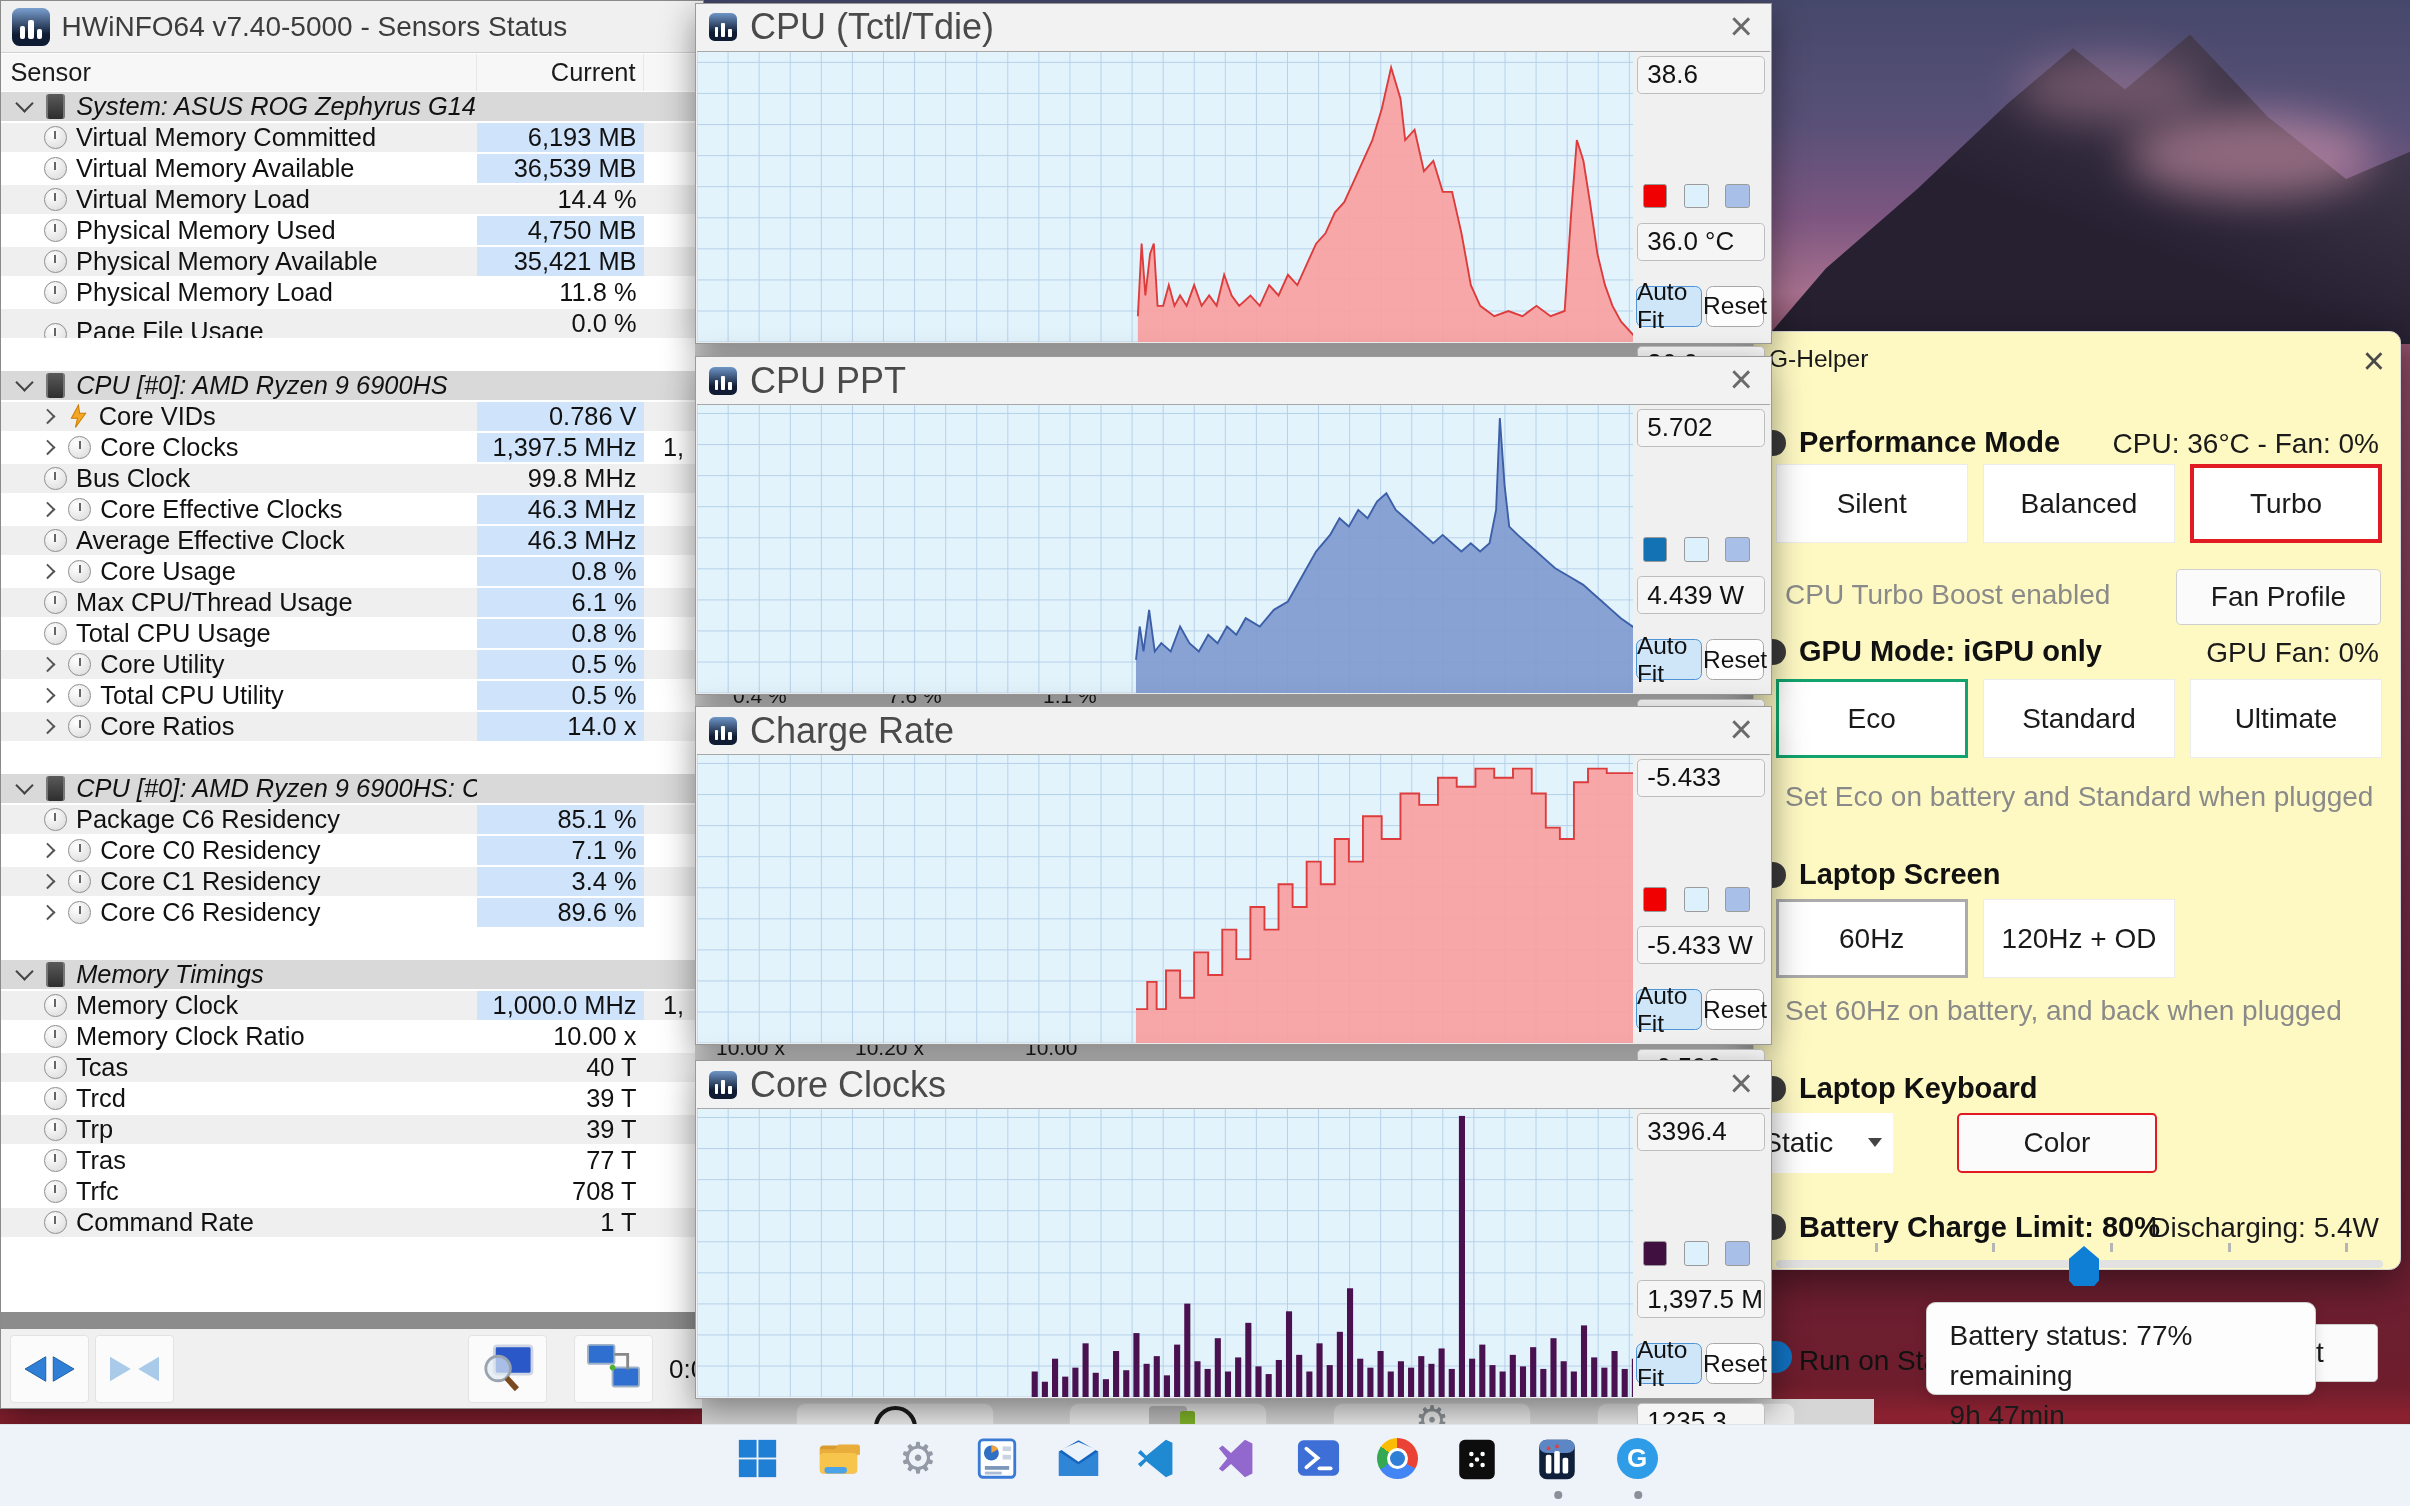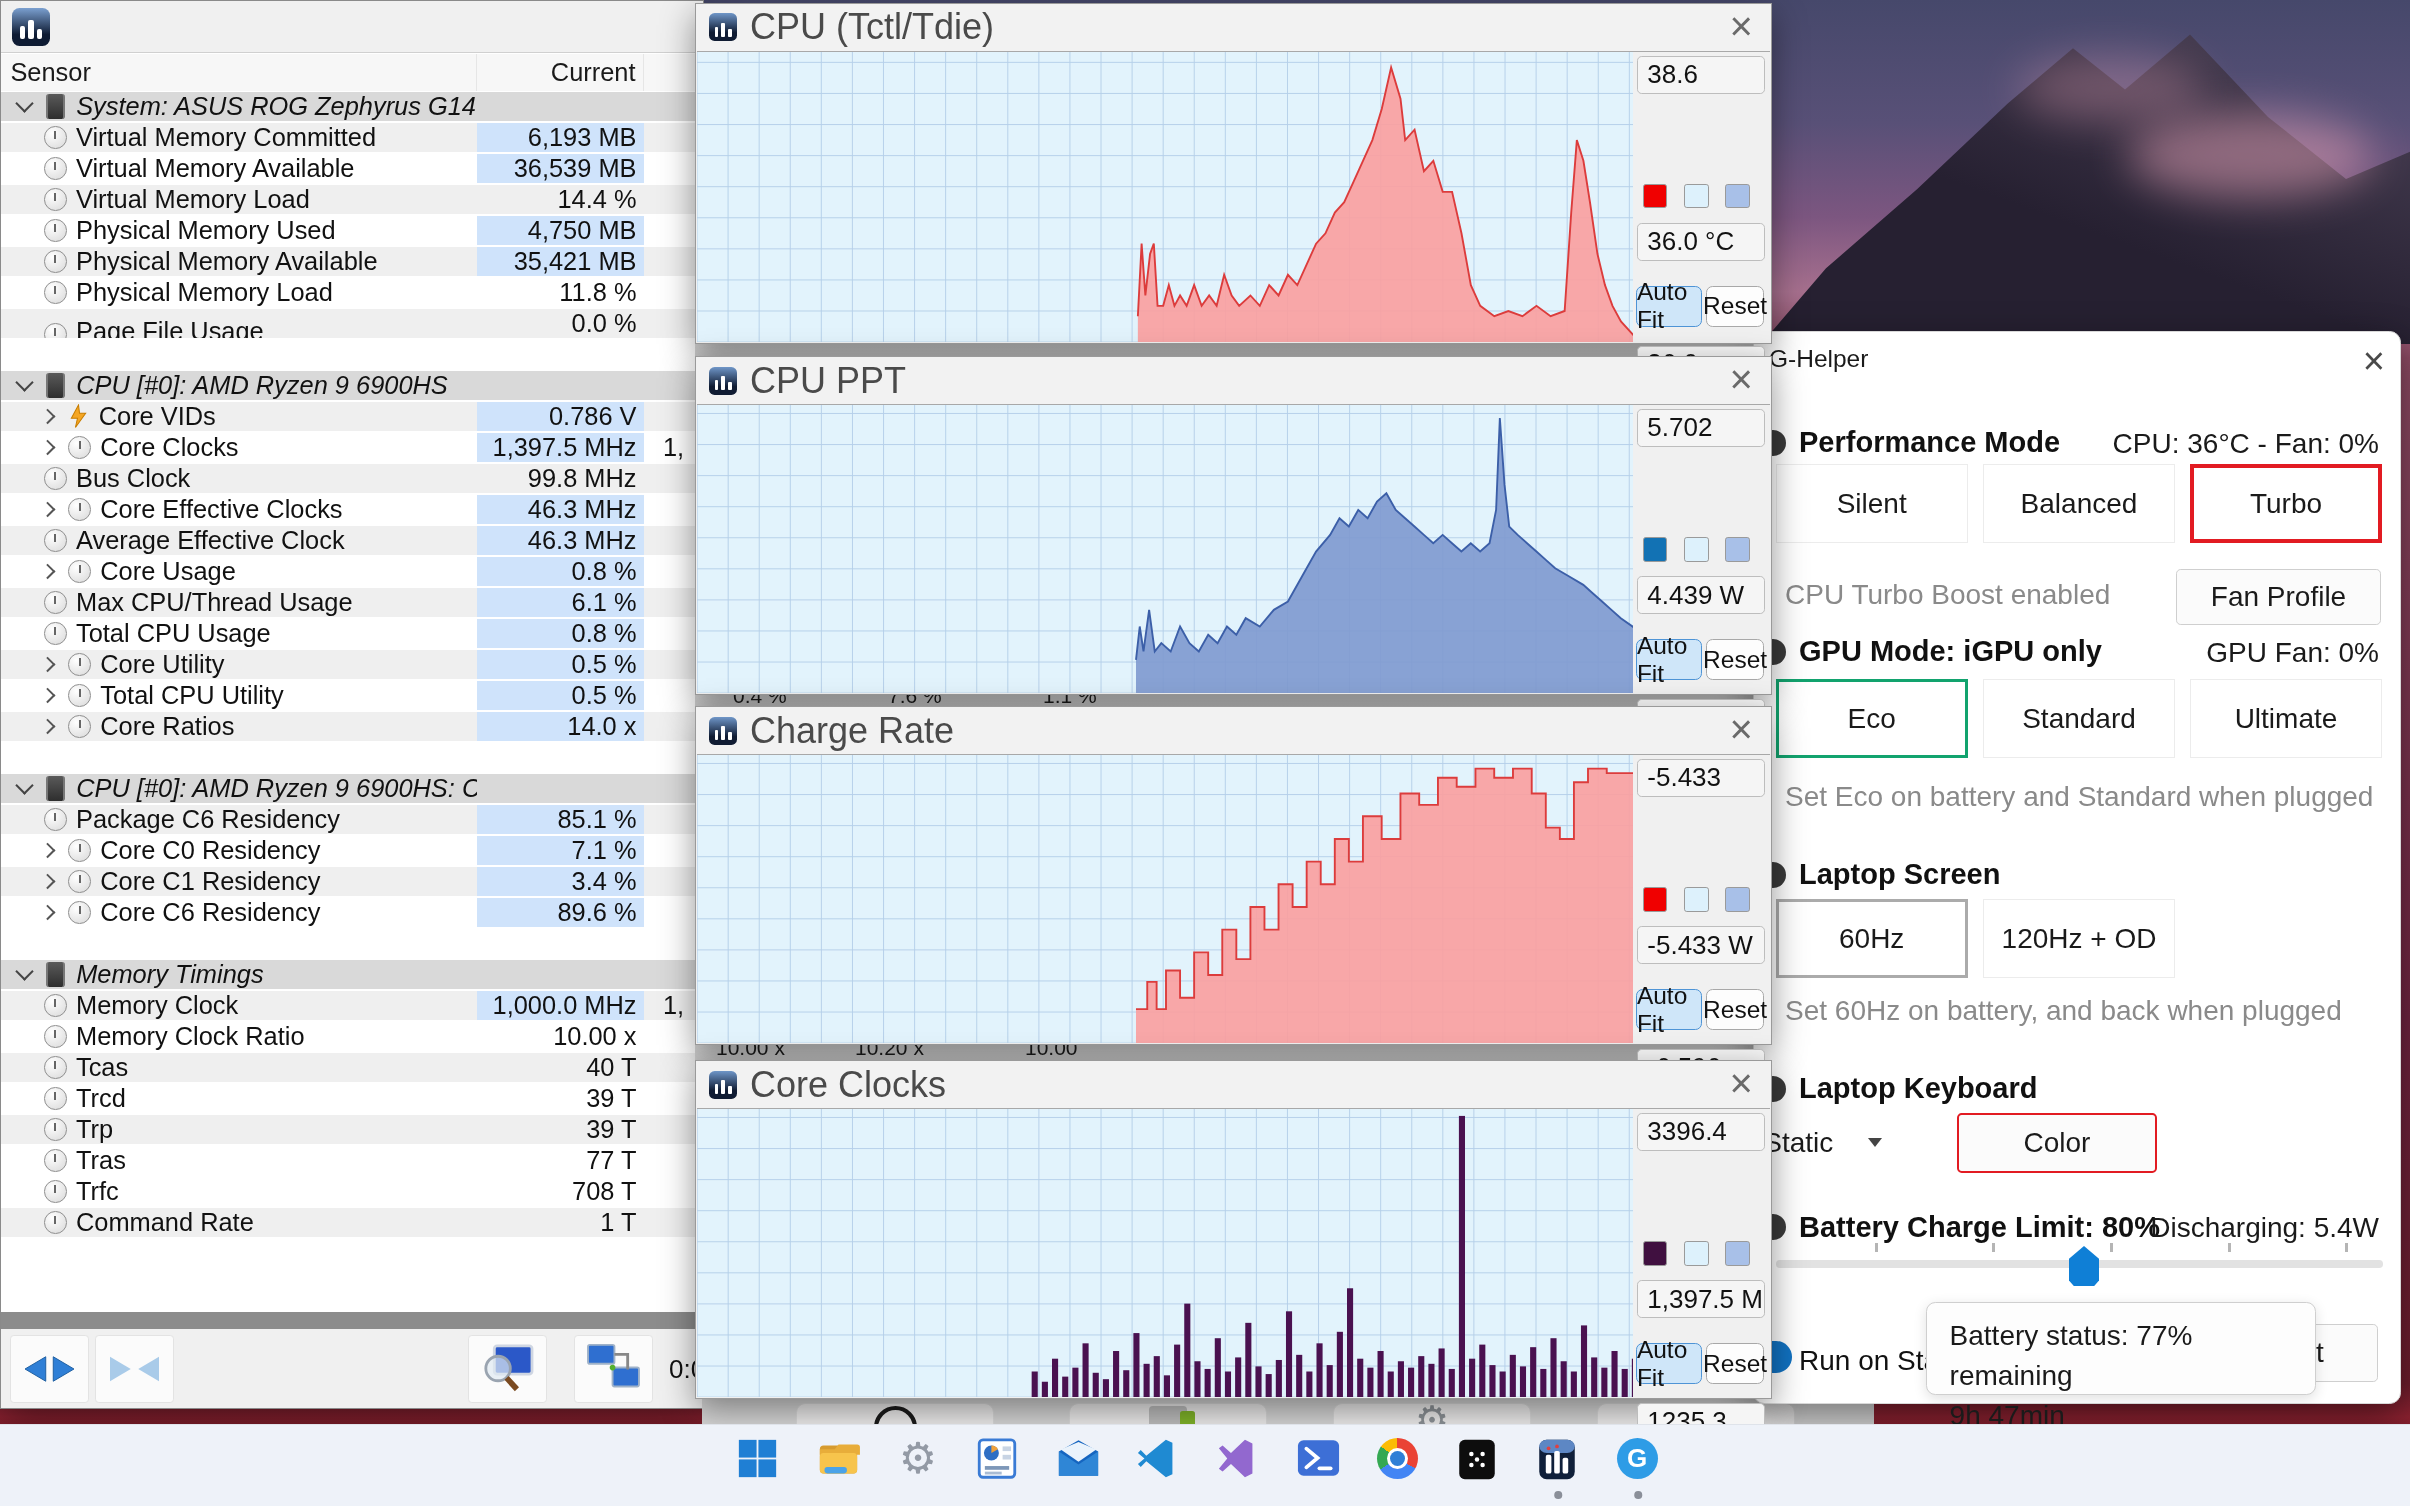--- a/index.html
+++ b/index.html
@@ -76,21 +76,21 @@
   .gw-box{position:absolute;left:3.8px;width:128px;height:38px;background:#f5f5f5;border:0.9px solid #bdbdbd;border-radius:4.7px;font-size:26px;color:#111;display:flex;align-items:center;padding-left:9.4px;white-space:nowrap;overflow:hidden;}
   .sq{position:absolute;width:24.5px;height:24.5px;top:132px;border:0.9px solid #9a9a9a;border-radius:2.8px;}
   .sq.s2{left:51px;background:#ddf1fc;}
   .sq.s3{left:92px;background:#a8c0e8;}
   .sq.s1{left:9.4px;}
   .gw-btn{position:absolute;top:234px;height:41px;font-size:24.5px;display:flex;align-items:center;justify-content:center;border-radius:6.6px;}
   .gw-autofit{left:2.8px;width:66px;background:#cfe6f9;border:1.9px solid #4e94d6;color:#111;}
   .gw-reset{left:73px;width:58px;background:#fdfdfd;border:0.9px solid #a8a8a8;color:#111;}
 
   
-  #ghelper{position:absolute;left:1753px;top:331px;width:648px;height:1073px;background:#ffffff;border-radius:11.3px;border:0.9px solid #d8d8d8;}
+  #ghelper{position:absolute;left:1753px;top:331px;width:648px;height:939px;background:#fef9c3;border-radius:11.3px;border:0.9px solid #d8d8d8;}
   #gh-title{position:absolute;left:15px;top:13px;font-size:24.5px;color:#1a1a1a;}
   #gh-close{position:absolute;right:15px;top:7.5px;font-size:38px;color:#4a4a4a;font-weight:300;}
   .gh-h{position:absolute;font-size:29px;font-weight:700;color:#111;white-space:nowrap;}
   .gh-info{position:absolute;right:21px;font-size:28px;color:#1a1a1a;white-space:nowrap;}
   .gh-note{position:absolute;left:31px;font-size:28px;color:#8a8a8a;white-space:nowrap;}
   .gh-btn{position:absolute;height:79px;background:#fff;border:0.9px solid #ececec;display:flex;align-items:center;justify-content:center;font-size:28px;color:#1a1a1a;}
   .sel-red{border:4.7px solid #e21b22;}
   .sel-green{border:3.8px solid #12a36e;}
   .sel-gray{border:3.8px solid #ababab;}
   .gh-smallbtn{position:absolute;background:#fbfbfb;border:1.9px solid #cfcfcf;border-radius:4.7px;display:flex;align-items:center;justify-content:center;font-size:28px;color:#1a1a1a;}
@@ -123,20 +123,21 @@
     <div class="cloud" style="right:207px;top:56px;width:188px;height:66px;opacity:.35;"></div>
   </div>
 
   <div id="hwinfo" class="winshadow">
     <div id="hw-titlebar">
       <div class="hw-logo">
           <i></i>
           <i></i>
           <i></i>
         </div>
+      <div id="hw-title">HWiNFO64 v7.40-5000 - Sensors Status</div>
     </div>
     <div id="hw-header">
       <div class="h-label">Sensor</div>
       <div class="h-val">Current</div>
     </div>
     <div id="sensor-rows">
         <div class="srow group">
           <div class="cell-label">
             <span class="caret-down"></span>
             <span class="chip-icon"></span>

